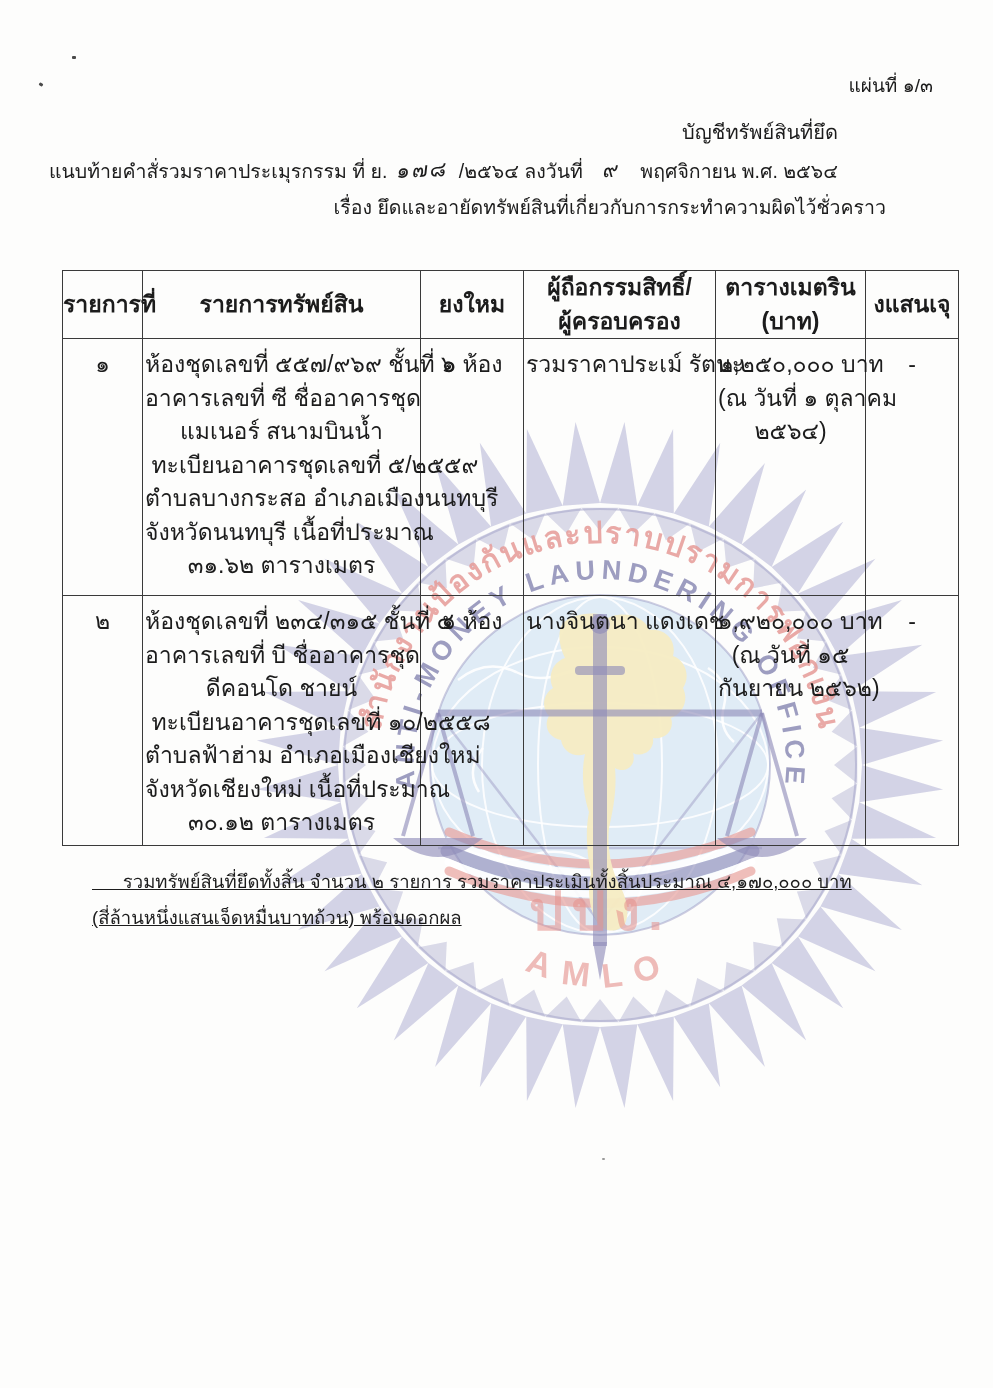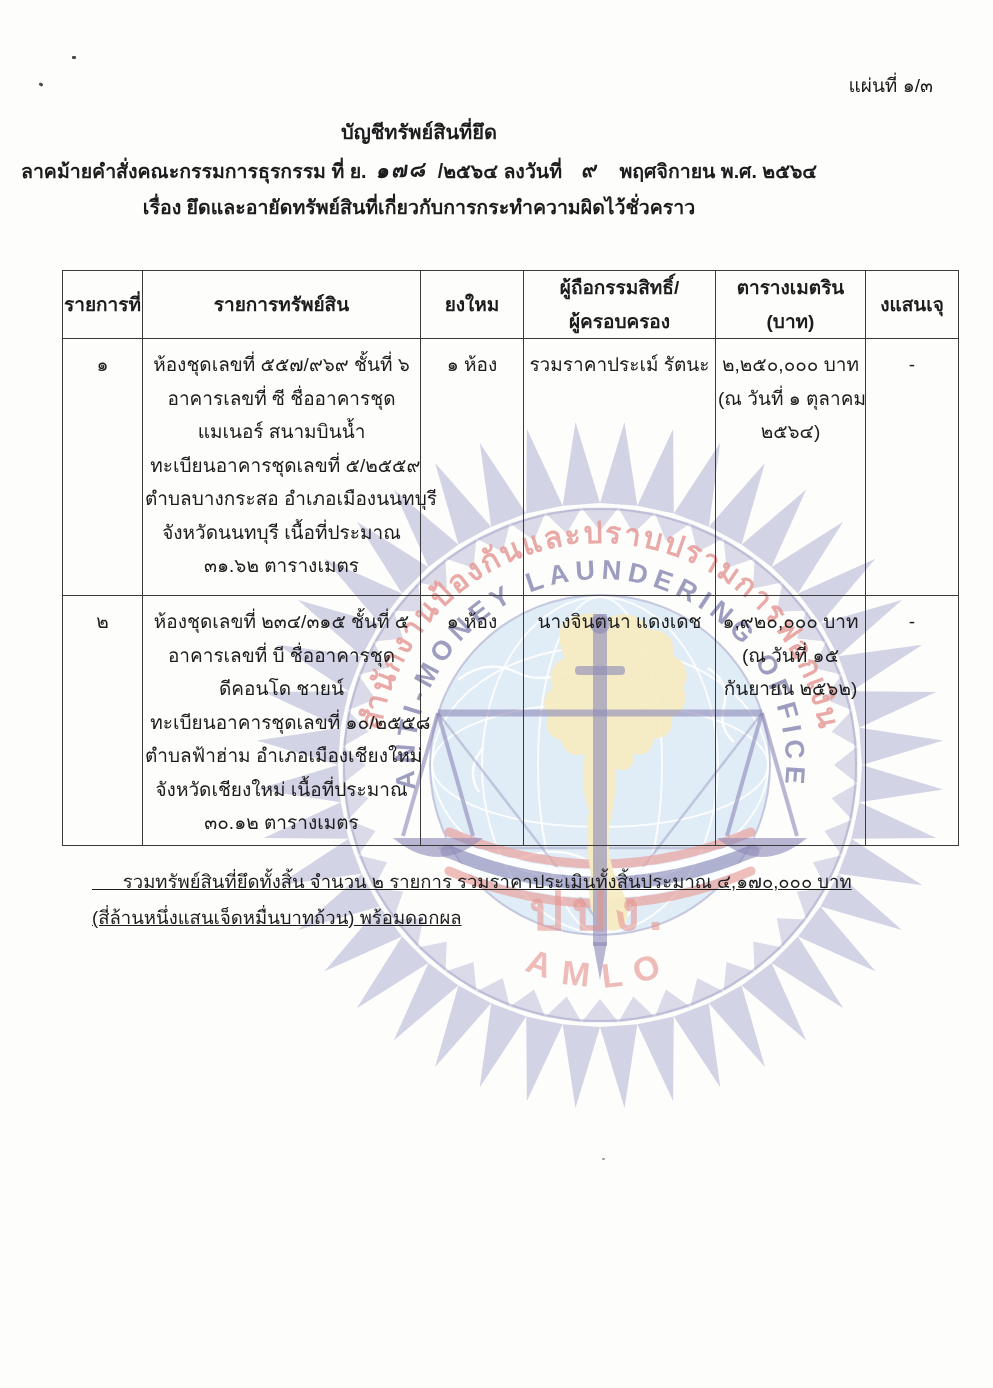--- a/index.html
+++ b/index.html
@@ -11,33 +11,33 @@
   .layer{position:absolute;inset:0;z-index:1;}
   
   .watermark{position:absolute;left:253px;top:418px;width:694px;height:694px;z-index:0;}
   
   .speck{position:absolute;background:#4a4a4a;border-radius:1px;z-index:2;}
   .s1{left:72px;top:56px;width:4px;height:3px;}
   .s2{left:39px;top:83px;width:4px;height:3px;transform:rotate(35deg);}
   .s3{left:602px;top:1158px;width:3px;height:2px;background:#9a9a9a;}
   
   .sheet-label{position:absolute;top:70px;right:60px;font-size:19px;font-weight:400;}
-  .hline{position:absolute;left:0;width:838px;text-align:center;font-weight:700;font-size:19.5px;}
+  .hline{position:absolute;left:0;width:838px;text-align:right;font-weight:400;font-size:19.5px;}
   .title{top:116px;font-size:20px;}
   .subtitle{top:154px;}
-  .subject{top:192px;}
+  .subject{top:192px;padding-left:48px;}
   .party{top:228px;}
   .hw{display:inline-block;font-size:21px;letter-spacing:2px;transform:skewX(-8deg) rotate(-2deg);position:relative;top:-1px;}
   .gap-s{margin:0 10px;}
   .gap-l{margin:0 20px;}
   
   table.assets{
     position:absolute;left:62px;top:270px;width:896px;
     border-collapse:collapse;table-layout:fixed;
-    font-size:19px;
+    font-size:23px;
   }
   table.assets th,table.assets td{
     border:1.5px solid #3a3a3a;
     white-space:pre;line-height:33.5px;
     overflow:visible;
   }
   table.assets th{font-weight:700;vertical-align:middle;text-align:center;height:66px;padding:0;}
   table.assets td{font-weight:400;vertical-align:top;text-align:center;padding:9px 2px 0 2px;}
   tr.r1 td{height:247px;}
   tr.r2 td{height:240px;}
@@ -133,21 +133,21 @@
 
   <div class="speck s1"></div>
   <div class="speck s2"></div>
   <div class="speck s3"></div>
 
   <div class="layer">
     <div class="sheet-label">แผ่นที่ ๑/๓</div>
 
     <div class="hline title">บัญชีทรัพย์สินที่ยึด</div>
 
-    <div class="hline subtitle"><span>ลาคม้ายคำสั่งคณะกรรมการธุรกรรม ที่ ย.</span><span class="hw gap-s">๑๗๘</span><span>/๒๕๖๔ ลงวันที่</span><span class="hw gap-l">๙</span><span>พฤศจิกายน พ.ศ. ๒๕๖๔</span></div>
+    <div class="hline subtitle"><span>แนบท้ายคำสั่รวมราคาประเมุรกรรม ที่ ย.</span><span class="hw gap-s">๑๗๘</span><span>/๒๕๖๔ ลงวันที่</span><span class="hw gap-l">๙</span><span>พฤศจิกายน พ.ศ. ๒๕๖๔</span></div>
 
     <div class="hline subject">เรื่อง ยึดและอายัดทรัพย์สินที่เกี่ยวกับการกระทำความผิดไว้ชั่วคราว</div>
 
 
     <table class="assets">
       <colgroup>
         <col style="width:80px">
           <col style="width:278px">
           <col style="width:103px">
         <col style="width:192px">

